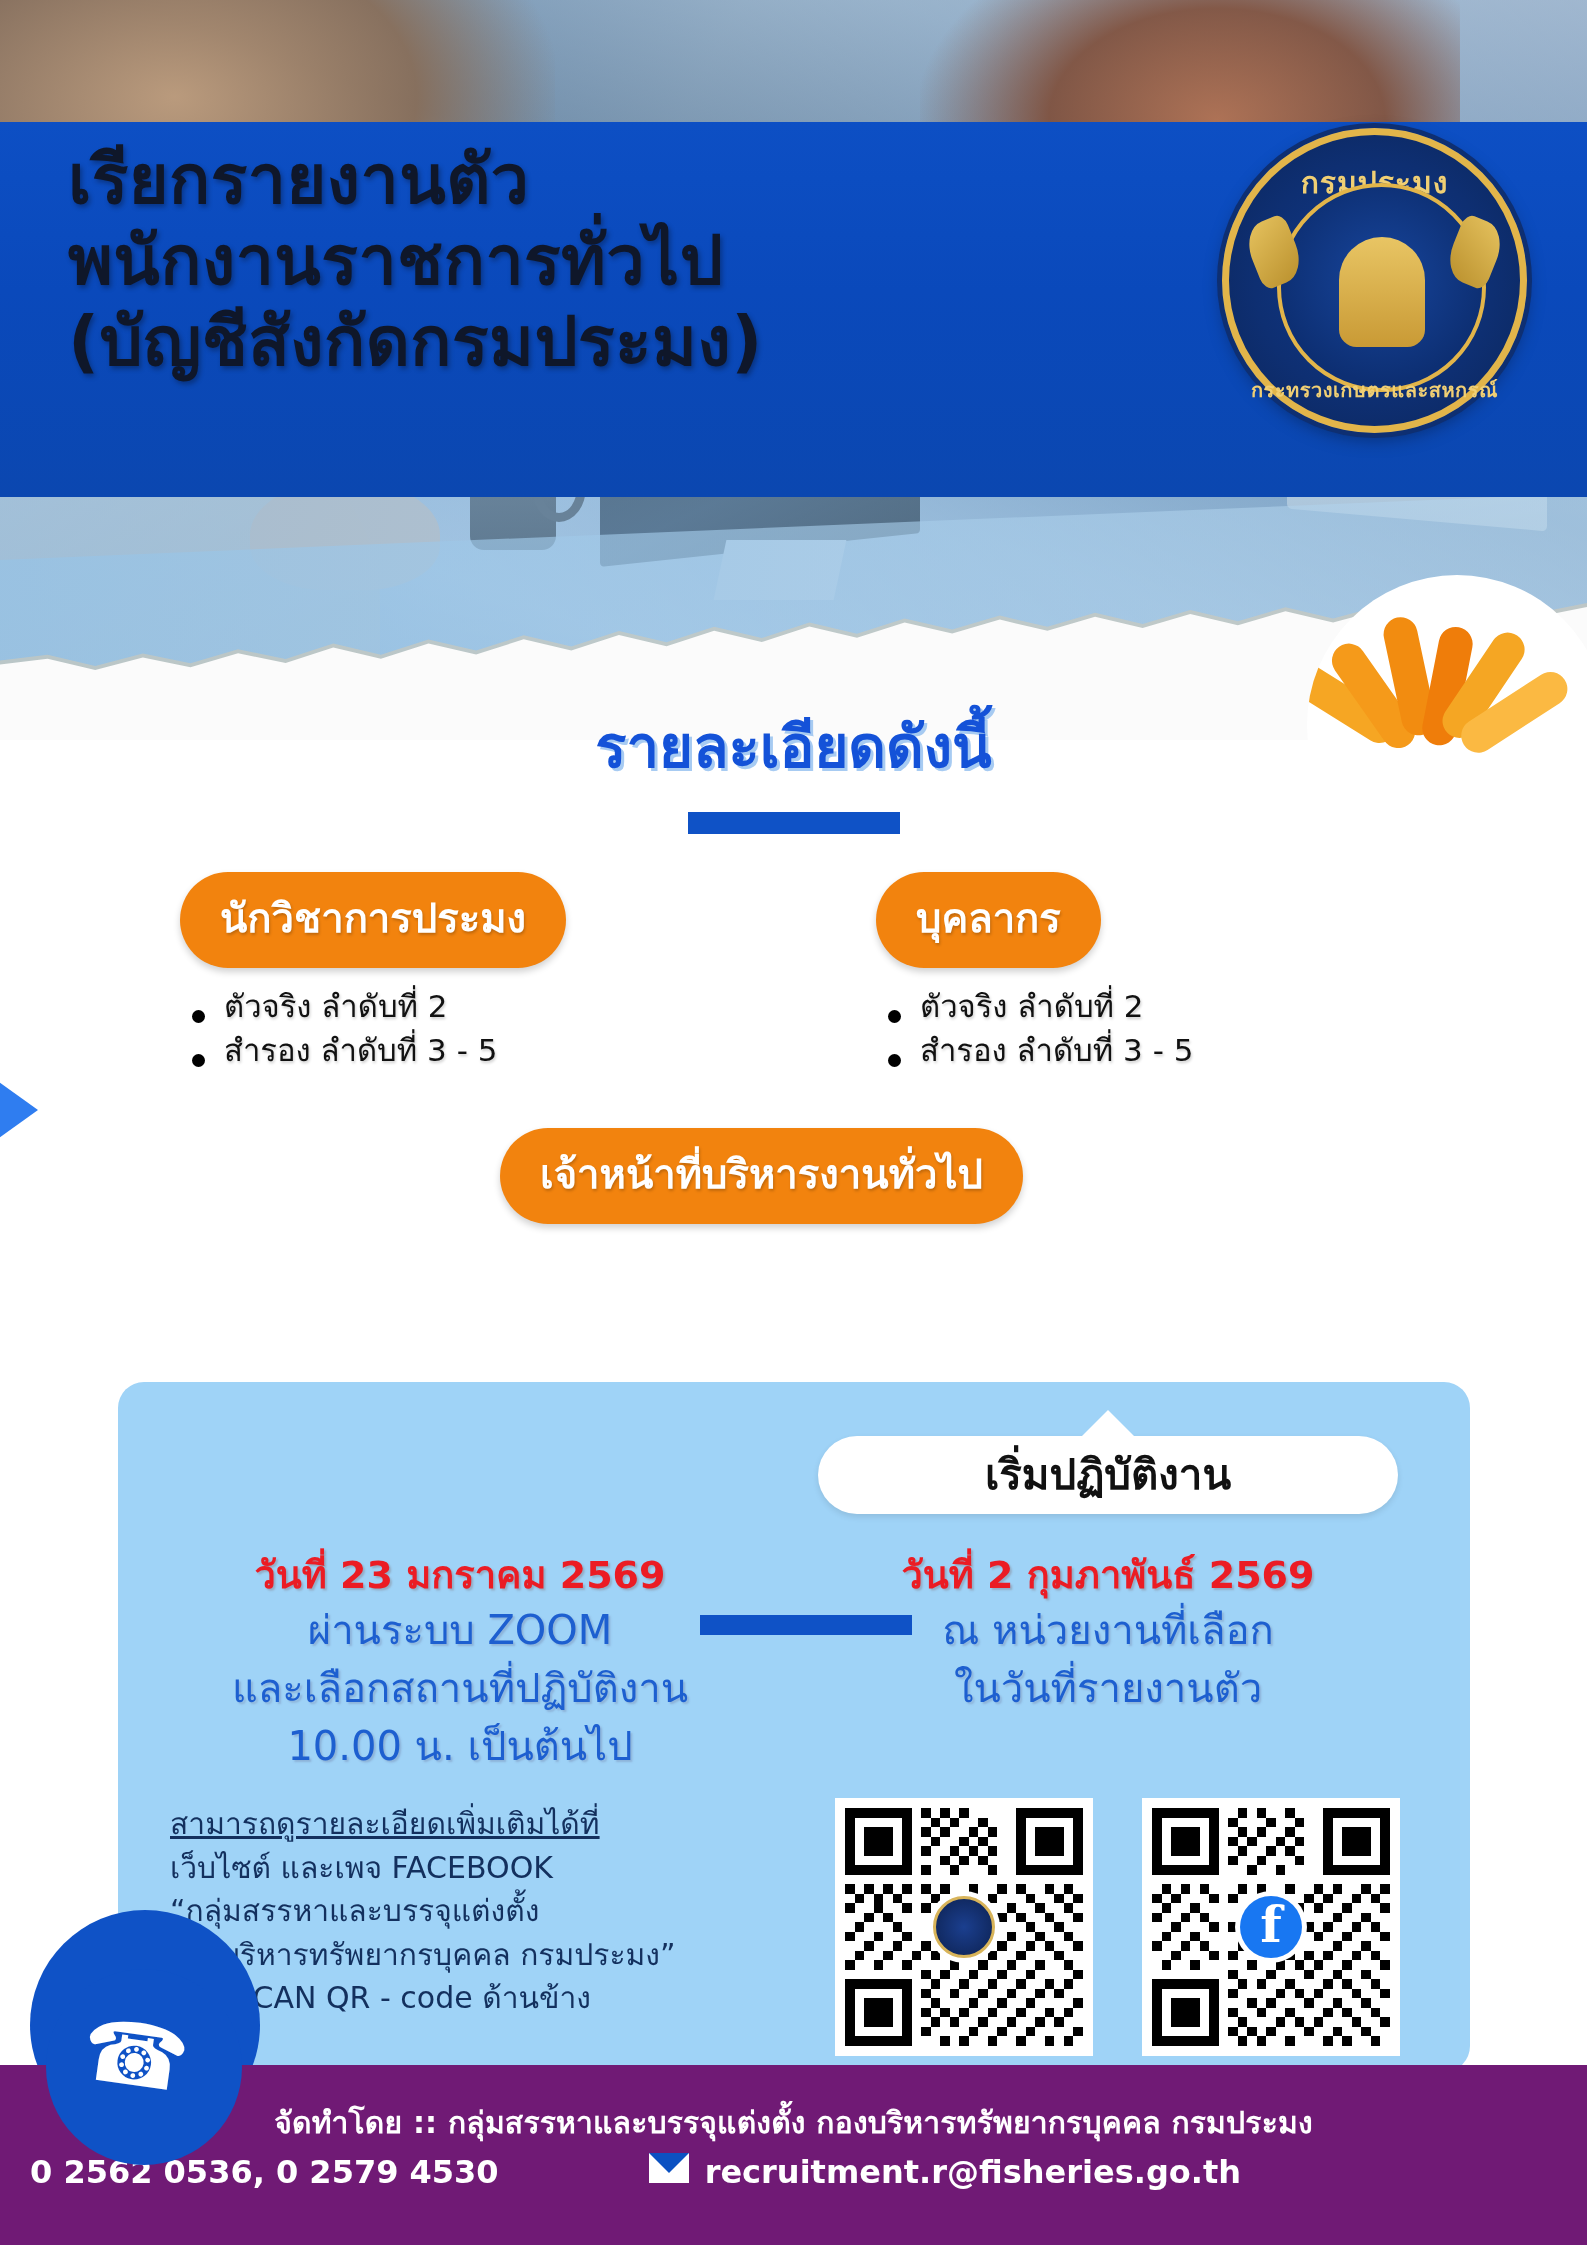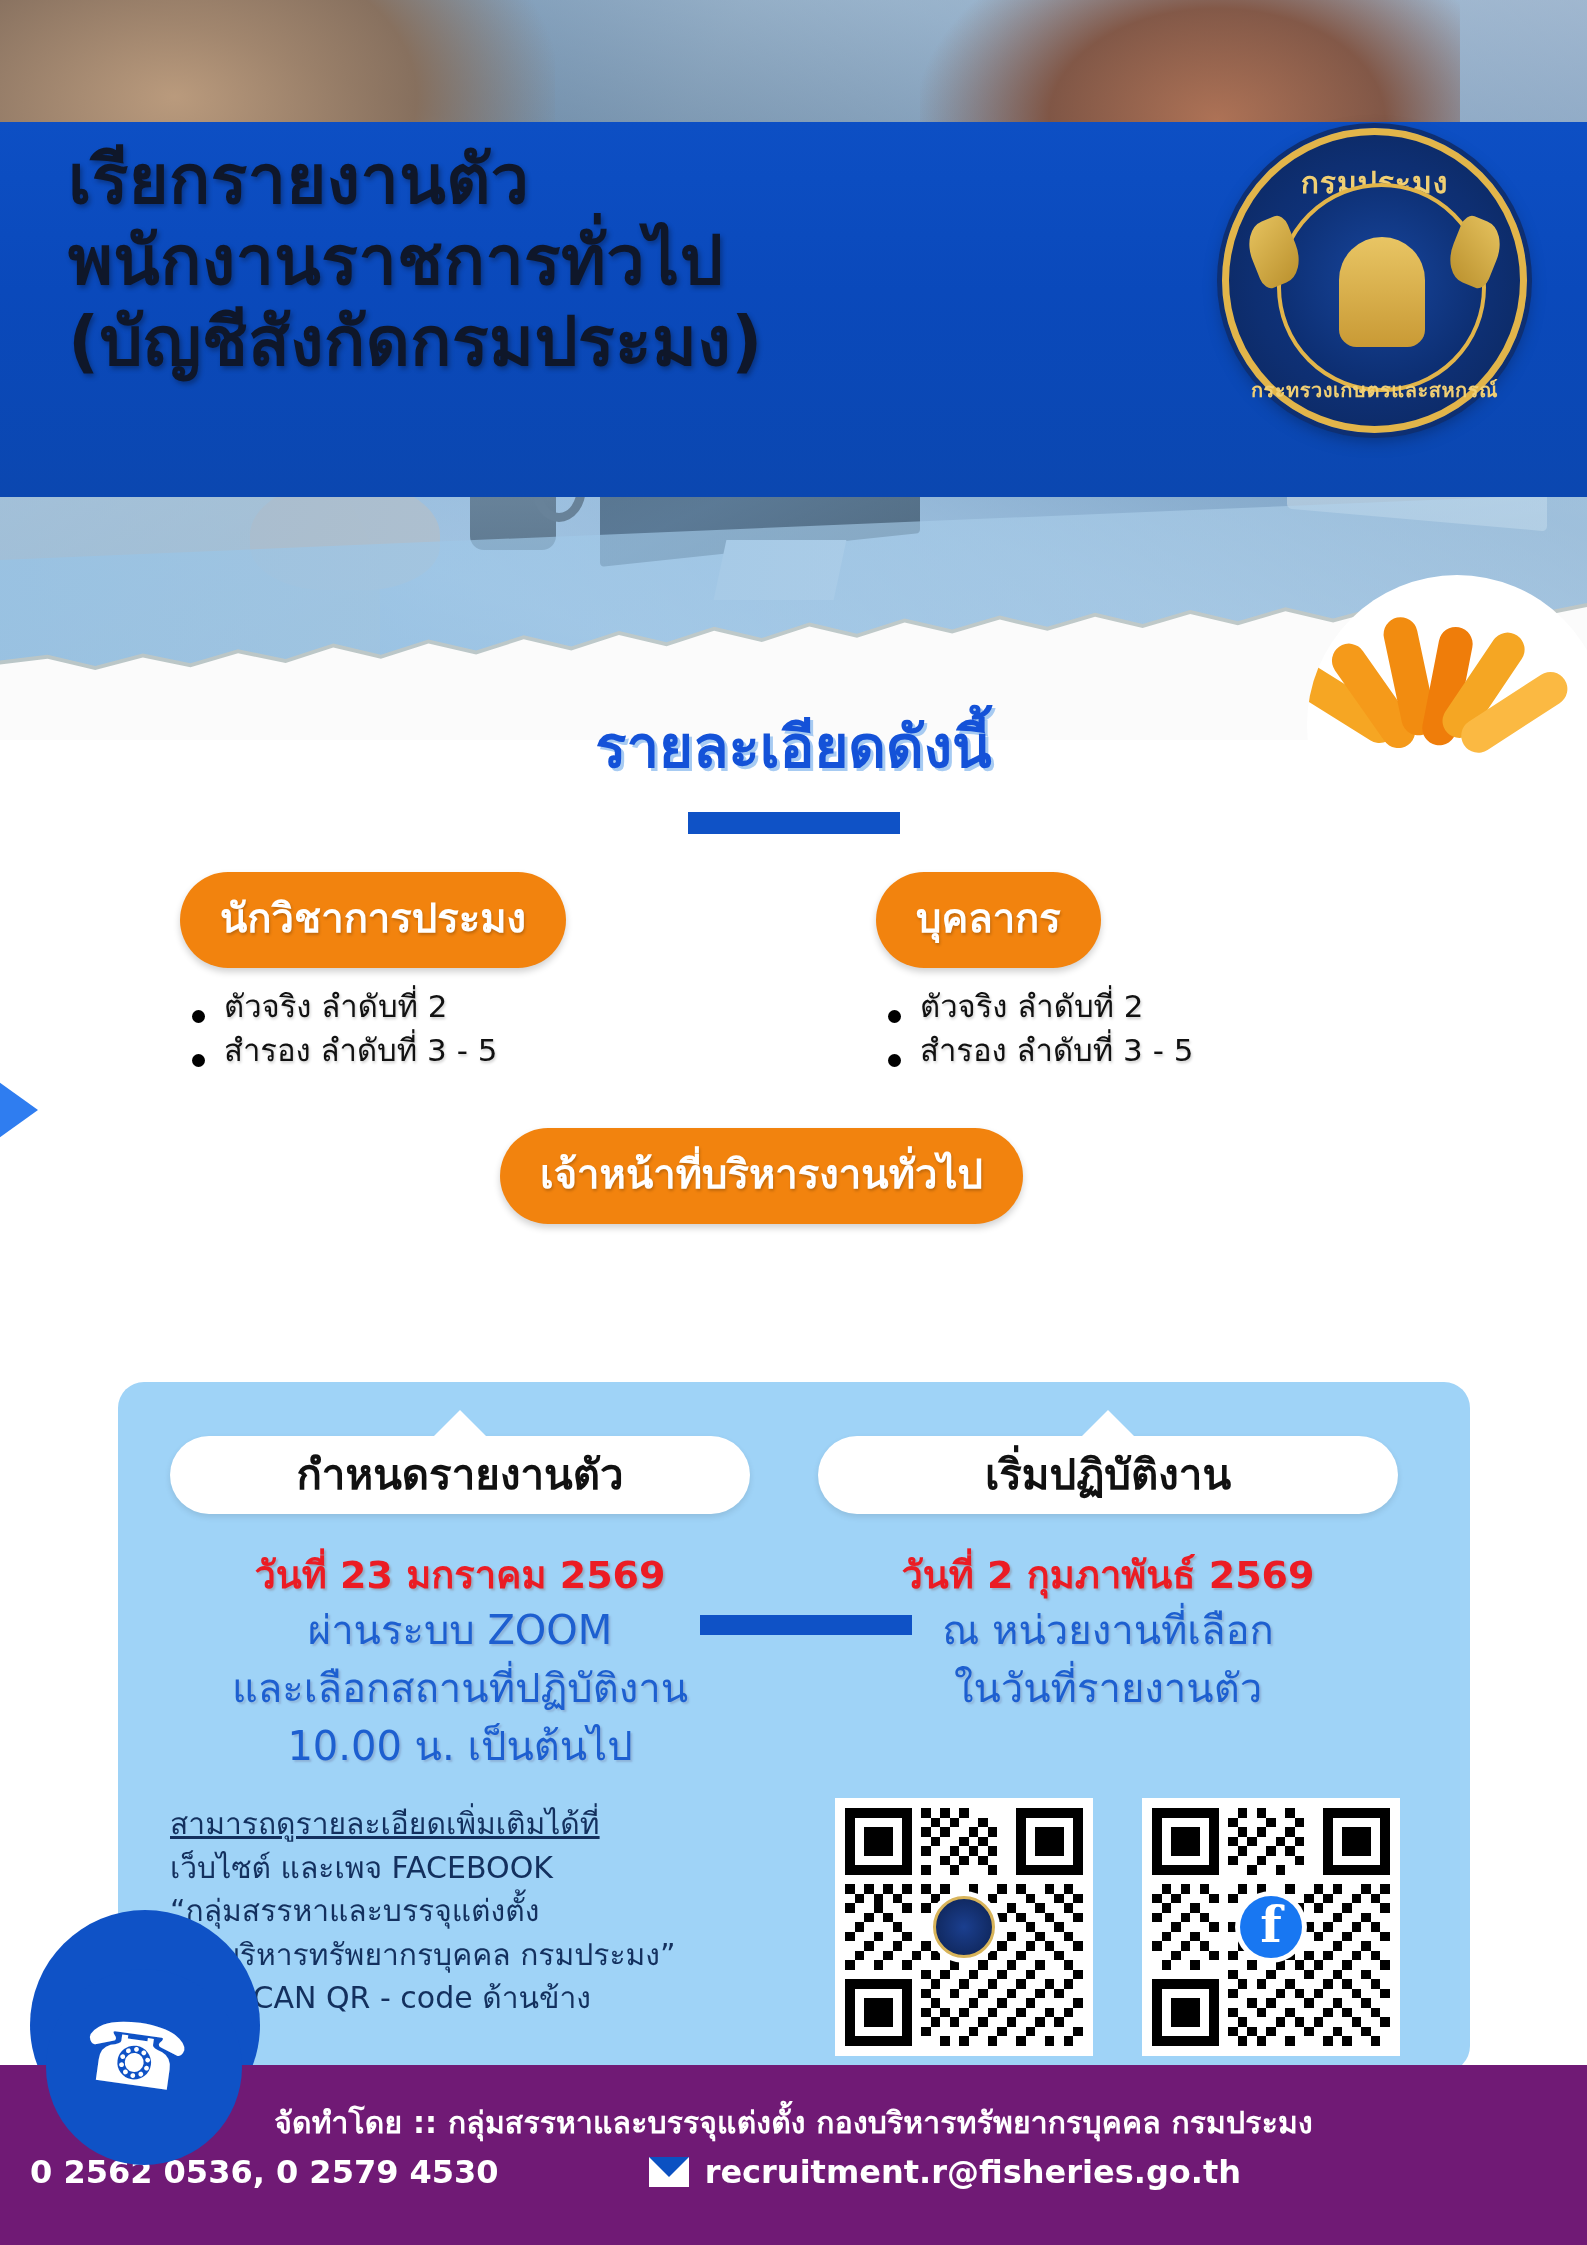--- a/index.html
+++ b/index.html
@@ -247,21 +247,21 @@
   }
   .mail-ico{
     display:inline-block;width:40px;height:30px;background:#fff;
     position:relative;margin-right:16px;vertical-align:-4px;
   }
   .mail-ico::after{
     content:"";position:absolute;left:0;top:0;
     border-left:20px solid transparent;border-right:20px solid transparent;
     border-top:20px solid #0b51c2;
   }
-  .mail-wrap{display:flex;align-items:center;}
+  .mail-wrap{display:flex;align-items:flex-start;}
 </style>
 </head>
 <body>
 
 <div class="photo-band">
   <div class="sleeve"></div>
   <div class="hand"></div>
   <div class="mug"></div>
   <div class="monitor"></div>
   <div class="monitor-stand"></div>
@@ -322,21 +322,20 @@
     <li>ตัวจริง ลำดับที่ 2</li>
     <li>สำรอง ลำดับที่ 3 - 5</li>
   </ul>
 </div>
 
 <div class="pos-block" id="pos-2">
   <div class="pill">เจ้าหน้าที่บริหารงานทั่วไป</div>
 </div>
 
 <div class="card">
-  <div class="tab" id="tab-0">กำหนดรายงานตัว</div>
   <div class="tab" id="tab-1">เริ่มปฏิบัติงาน</div>
 
   <div class="col" id="col-0">
     <div class="date">วันที่ 23 มกราคม 2569</div>
     <div class="line">ผ่านระบบ ZOOM</div>
     <div class="line">และเลือกสถานที่ปฏิบัติงาน</div>
     <div class="line">10.00 น. เป็นต้นไป</div>
   </div>
 
   <div class="col" id="col-1">

